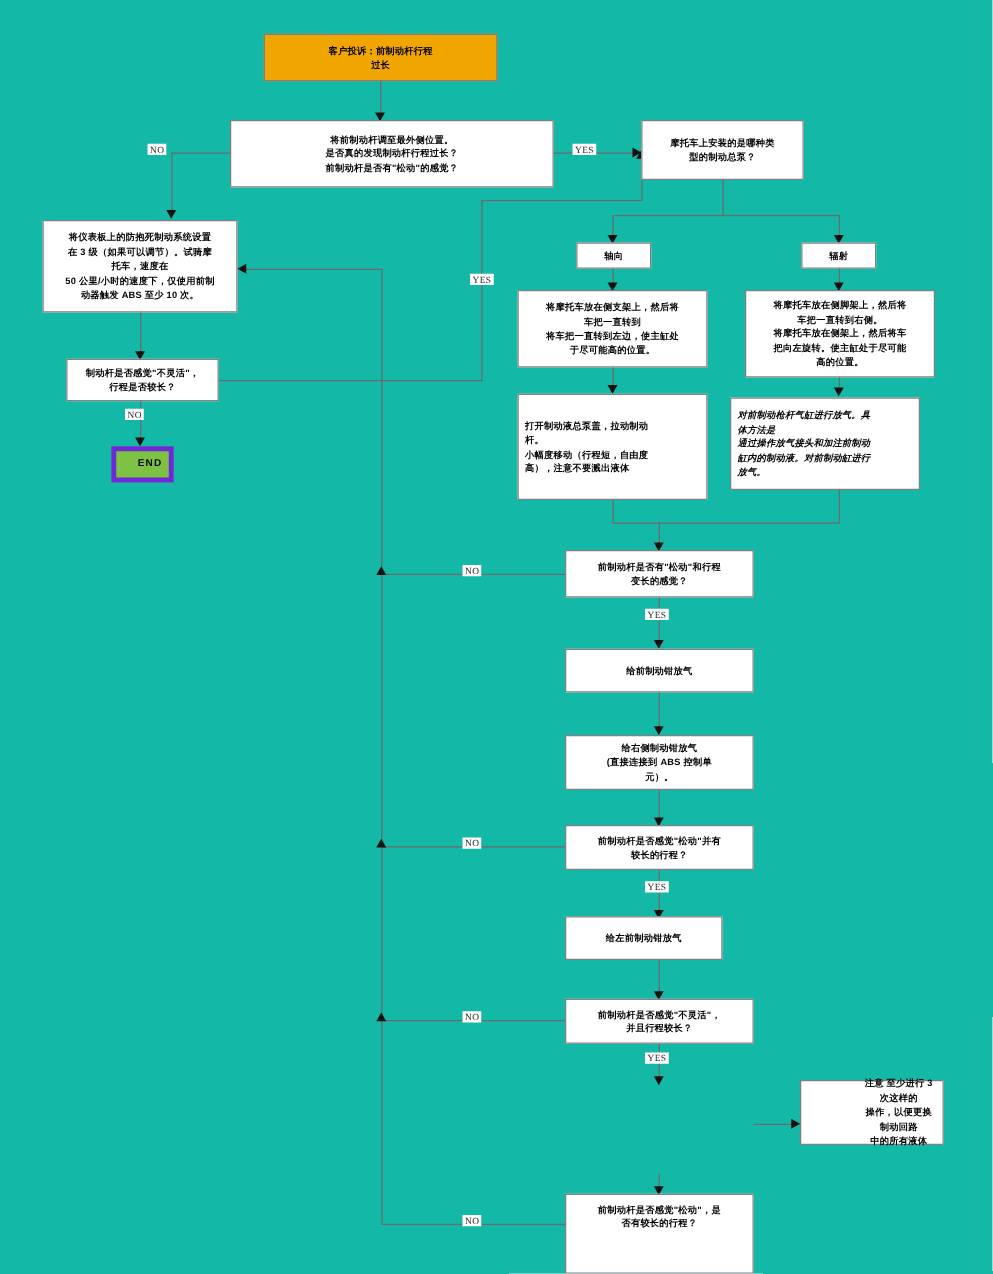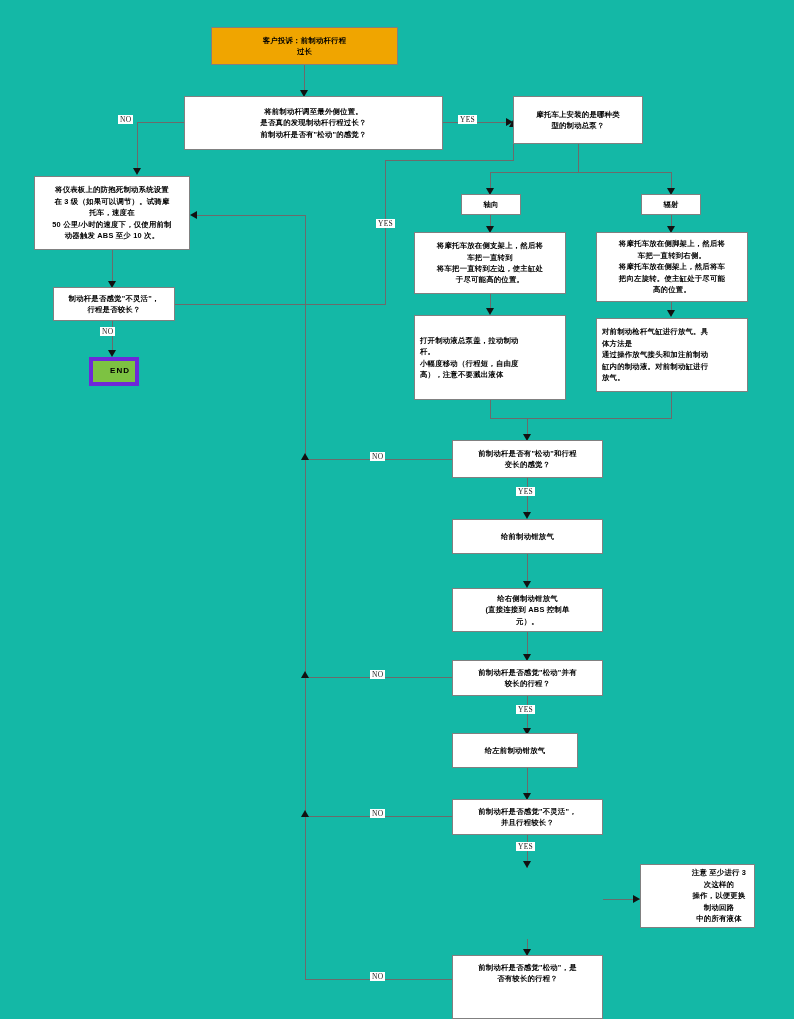--- a/index.html
+++ b/index.html
@@ -180,21 +180,21 @@
   <div class="node left-align" style="left:414px;top:315px;width:152px;height:85px;">
     <span class="txt">    打开制动液总泵盖，拉动制动
 杆。
    小幅度移动（行程短，自由度
 高），注意不要溅出液体</span>
   </div>
 
   <div class="ln lnv" style="left:671px;top:302px;width:1px;height:14px;"></div>
   <div class="arw arw-d" style="left:667px;top:310px;"></div>
 
-  <div class="node left-align" style="left:596px;top:318px;width:152px;height:74px;">
+  <div class="node left-align" style="left:584px;top:318px;width:152px;height:74px;font-style:italic;">
     <span class="txt">对前制动枪杆气缸进行放气。具
 体方法是
 通过操作放气接头和加注前制动
 缸内的制动液。对前制动缸进行
 放气。</span>
   </div>
 
   <div class="ln lnv" style="left:490px;top:400px;width:1px;height:18px;"></div>
   <div class="ln lnv" style="left:671px;top:392px;width:1px;height:26px;"></div>
   <div class="ln lnh" style="left:490px;top:418px;width:182px;height:1px;"></div>
@@ -257,21 +257,21 @@
   <div class="elabel" style="left:370px;top:809px;">NO</div>
 
   <div class="ln lnv" style="left:527px;top:835px;width:1px;height:33px;"></div>
   <div class="arw arw-d" style="left:523px;top:861px;"></div>
   <div class="elabel" style="left:516px;top:842px;">YES</div>
 
 
   <div class="ln lnh" style="left:603px;top:899px;width:37px;height:1px;"></div>
   <div class="arw arw-r" style="left:633px;top:895px;"></div>
 
-  <div class="node" style="left:640px;top:864px;width:115px;height:64px;padding-left:48px;">
+  <div class="node" style="left:640px;top:864px;width:115px;height:52px;padding-left:48px;">
     <span class="txt">注意 至少进行 3 次这样的
 操作，以便更换制动回路
 中的所有液体</span>
   </div>
 
   <div class="ln lnv" style="left:527px;top:939px;width:1px;height:16px;"></div>
   <div class="arw arw-d" style="left:523px;top:949px;"></div>
 
   <div class="node" style="left:452px;top:955px;width:151px;height:64px;align-items:flex-start;padding-top:6px;">
     <span class="txt">前制动杆是否感觉"松动"，是

